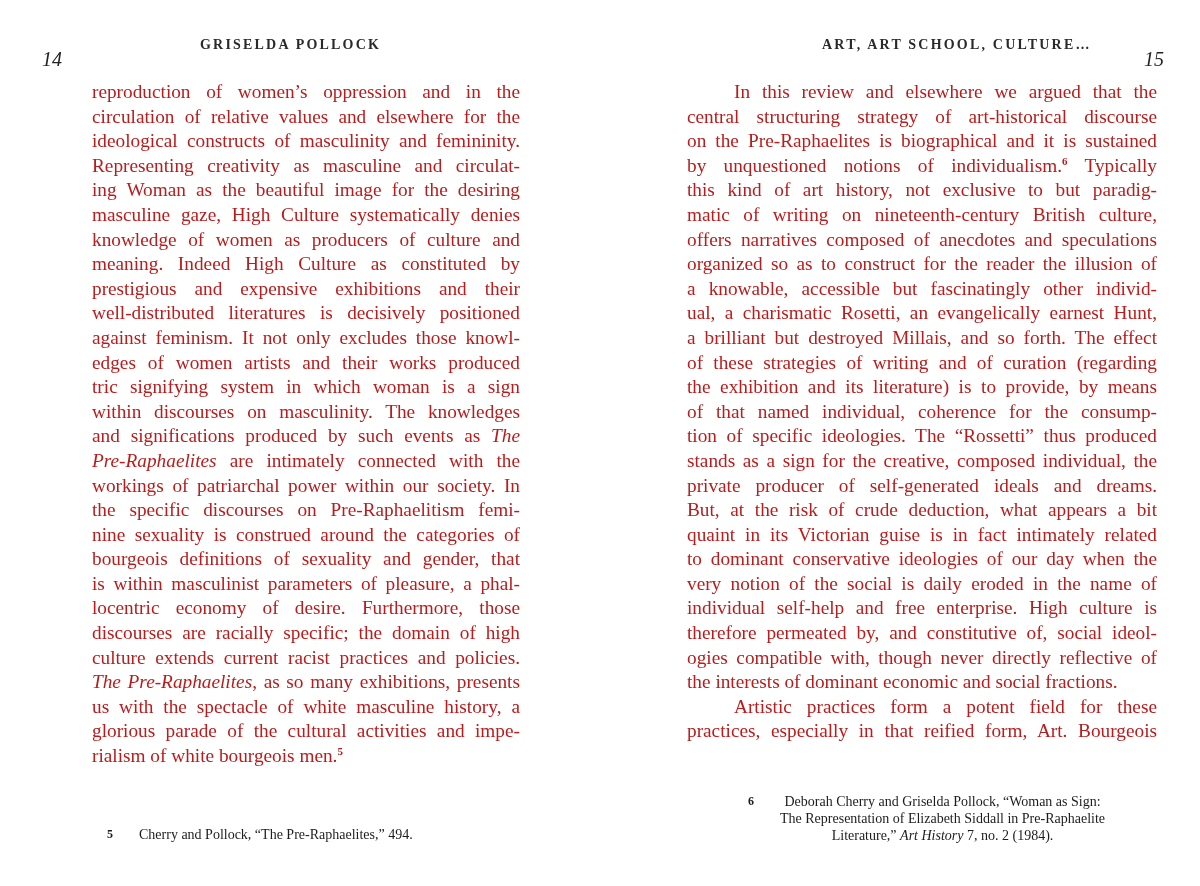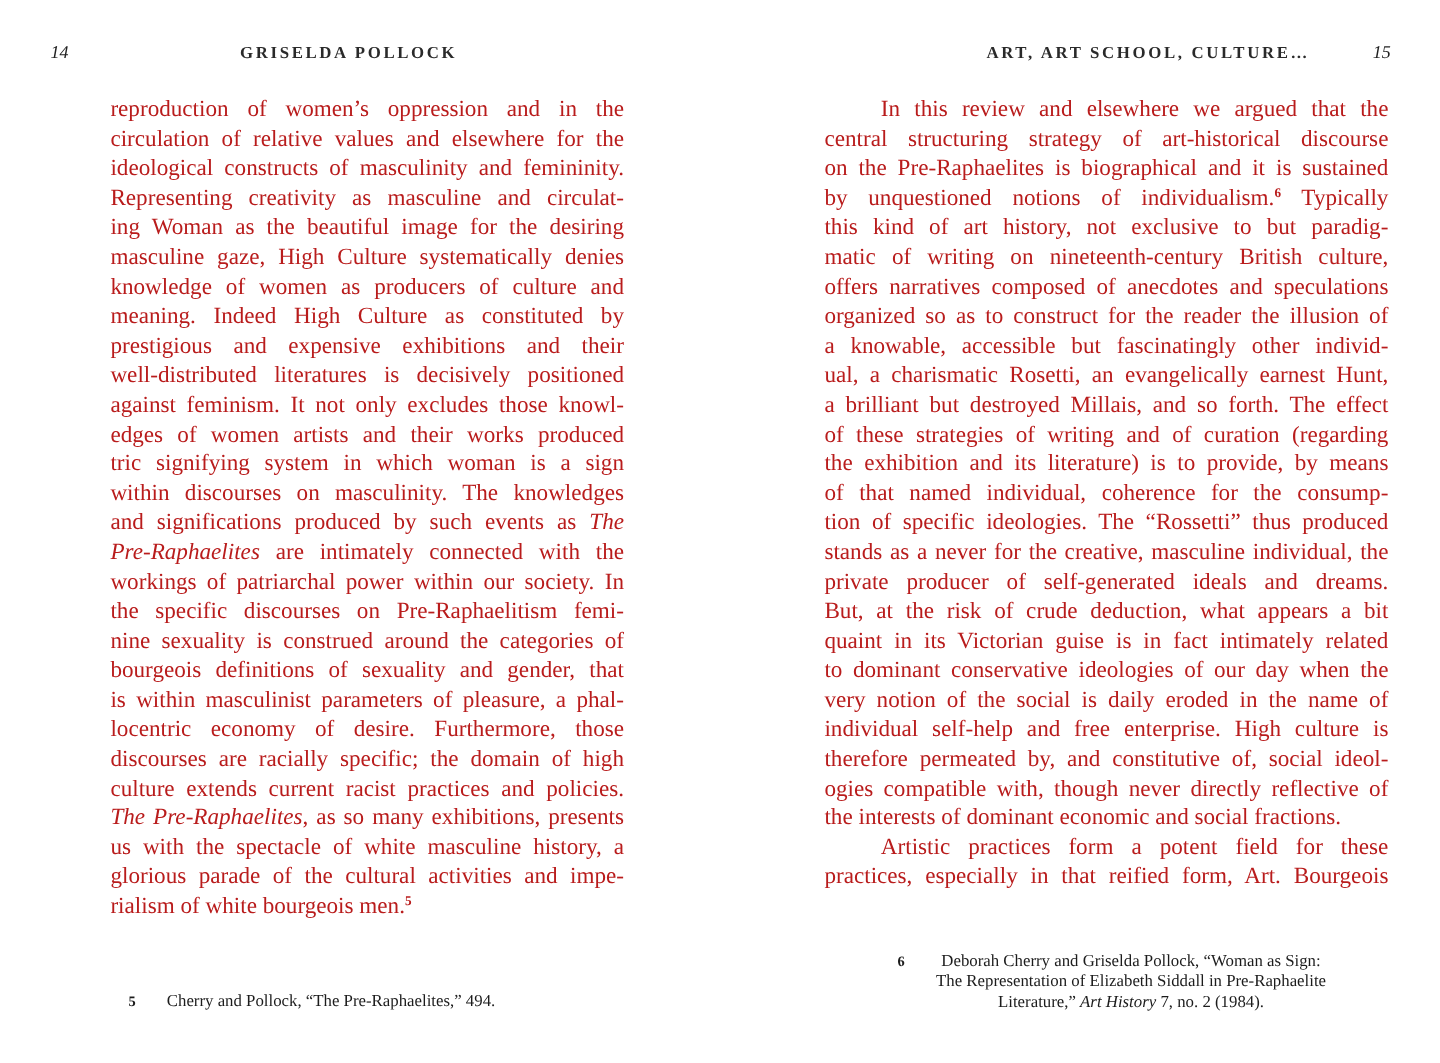--- a/index.html
+++ b/index.html
@@ -5,21 +5,21 @@
   html, body { margin: 0; padding: 0; background: #ffffff; }
   body {
     width: 1200px; height: 886px; position: relative; overflow: hidden;
     font-family: "Liberation Serif", "DejaVu Serif", serif; color: #1c1c1c;
   }
   .page { position: absolute; top: 0; height: 886px; }
   .page-left { left: 0; width: 600px; }
   .page-right { left: 600px; width: 600px; }
 
   .folio {
-    position: absolute; top: 36px; font-style: italic; font-size: 15px;
+    position: absolute; top: 48px; font-style: italic; font-size: 20px;
     color: #222;
   }
   .runhead {
     position: absolute; top: 37px; font-size: 14px; letter-spacing: 2.2px;
     text-transform: uppercase; font-weight: bold; color: #2a2a2a;
   }
   .page-left .folio { left: 42px; }
   .page-left .runhead { left: 200px; }
   .page-right .folio { left: 544px; }
   .page-right .runhead { left: 222px; }
@@ -104,21 +104,21 @@
       <span class="line">matic of writing on nineteenth-century British culture,</span>
       <span class="line">offers narratives composed of anecdotes and speculations</span>
       <span class="line">organized so as to construct for the reader the illusion of</span>
       <span class="line">a knowable, accessible but fascinatingly other individ-</span>
       <span class="line">ual, a charismatic Rosetti, an evangelically earnest Hunt,</span>
       <span class="line">a brilliant but destroyed Millais, and so forth. The effect</span>
       <span class="line">of these strategies of writing and of curation (regarding</span>
       <span class="line">the exhibition and its literature) is to provide, by means</span>
       <span class="line">of that named individual, coherence for the consump-</span>
       <span class="line">tion of specific ideologies. The “Rossetti” thus produced</span>
-      <span class="line">stands as a never for the creative, masculine individual, the</span>
+      <span class="line">stands as a sign for the creative, composed individual, the</span>
       <span class="line">private producer of self-generated ideals and dreams.</span>
       <span class="line">But, at the risk of crude deduction, what appears a bit</span>
       <span class="line">quaint in its Victorian guise is in fact intimately related</span>
       <span class="line">to dominant conservative ideologies of our day when the</span>
       <span class="line">very notion of the social is daily eroded in the name of</span>
       <span class="line">individual self-help and free enterprise. High culture is</span>
       <span class="line">therefore permeated by, and constitutive of, social ideol-</span>
       <span class="line">ogies compatible with, though never directly reflective of</span>
       <span class="line last">the interests of dominant economic and social fractions.</span>
       <span class="line indent">Artistic practices form a potent field for these</span>

